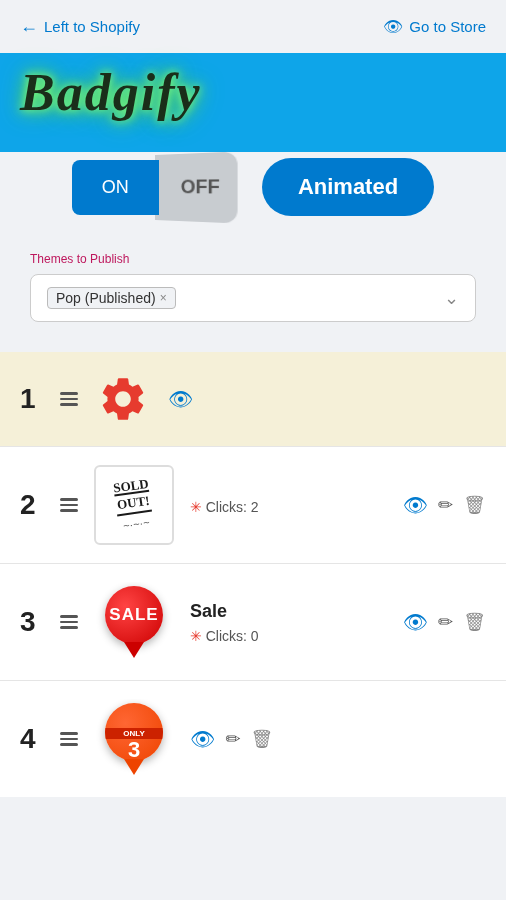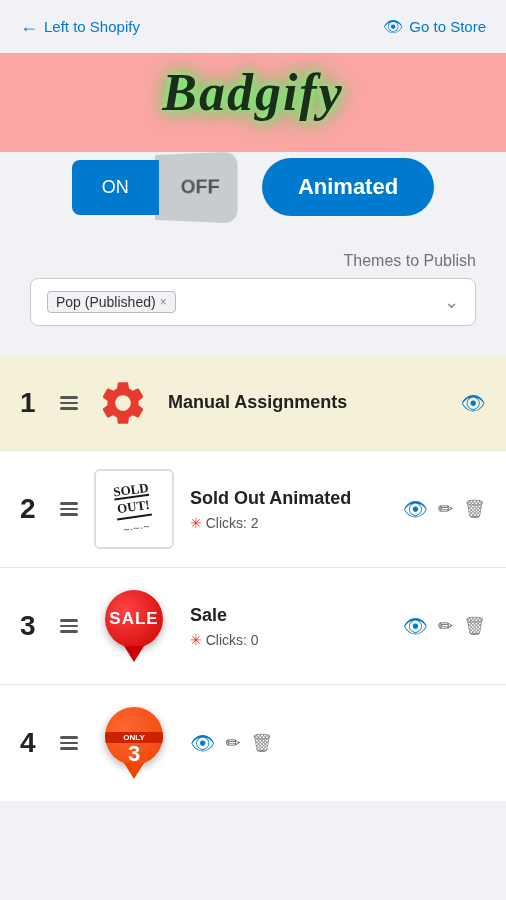--- a/index.html
+++ b/index.html
@@ -33,24 +33,23 @@
       color: #007ace;
     }
     .eye-icon {
       font-size: 16px;
       color: #007ace;
     }
 
     
     .logo-area {
       display: flex;
-      justify-content: center;
       align-items: center;
       padding: 10px 20px 30px;
-      background: #fca5a5;
+      background: #0ea5e9;
     }
     .logo-text {
       font-size: 52px;
       font-weight: 900;
       font-family: Georgia, serif;
       color: #1a2e1a;
       text-shadow:
         0 0 8px #80ff80,
         0 0 16px #60dd60,
         0 0 24px #40cc40;
@@ -120,23 +119,23 @@
       cursor: pointer;
       white-space: nowrap;
     }
 
     
     .themes-area {
       padding: 0 30px 30px;
       background: #f0f2f5;
     }
     .themes-label {
-      text-align: right;
-      font-size: 16px;
-      color: #737373;
+      text-align: left;
+      font-size: 12px;
+      color: #be185d;
       margin-bottom: 8px;
     }
     .themes-select {
       width: 100%;
       border: 1.5px solid #ccc;
       border-radius: 8px;
       padding: 12px 16px;
       display: flex;
       align-items: flex-start;
       justify-content: space-between;
@@ -446,44 +445,40 @@
     <div class="drag-handle">
       <span></span>
       <span></span>
       <span></span>
     </div>
     <div class="gear-icon-wrap">
       <svg class="gear-svg" viewBox="0 0 24 24" fill="#e63b2e">
         <path d="M19.14,12.94c0.04-0.3,0.06-0.61,0.06-0.94c0-0.32-0.02-0.64-0.07-0.94l2.03-1.58c0.18-0.14,0.23-0.41,0.12-0.61 l-1.92-3.32c-0.12-0.22-0.37-0.29-0.59-0.22l-2.39,0.96c-0.5-0.38-1.03-0.7-1.62-0.94L14.4,2.81c-0.04-0.24-0.24-0.41-0.48-0.41 h-3.84c-0.24,0-0.43,0.17-0.47,0.41L9.25,5.35C8.66,5.59,8.12,5.92,7.63,6.29L5.24,5.33c-0.22-0.08-0.47,0-0.59,0.22L2.74,8.87 C2.62,9.08,2.66,9.34,2.86,9.48l2.03,1.58C4.84,11.36,4.8,11.69,4.8,12s0.02,0.64,0.07,0.94l-2.03,1.58 c-0.18,0.14-0.23,0.41-0.12,0.61l1.92,3.32c0.12,0.22,0.37,0.29,0.59,0.22l2.39-0.96c0.5,0.38,1.03,0.7,1.62,0.94l0.36,2.54 c0.05,0.24,0.24,0.41,0.48,0.41h3.84c0.24,0,0.44-0.17,0.47-0.41l0.36-2.54c0.59-0.24,1.13-0.56,1.62-0.94l2.39,0.96 c0.22,0.08,0.47,0,0.59-0.22l1.92-3.32c0.12-0.22,0.07-0.47-0.12-0.61L19.14,12.94z M12,15.6c-1.98,0-3.6-1.62-3.6-3.6 s1.62-3.6,3.6-3.6s3.6,1.62,3.6,3.6S13.98,15.6,12,15.6z"></path>
       </svg>
     </div>
-    <div class="badge-info">
-      <div class="badge-name">Manual Assignments</div>
-    </div>
     <div class="row-actions">
       <span class="action-eye">👁</span>
     </div>
   </div>
 
   <div class="badge-row">
     <span class="row-number">2</span>
     <div class="drag-handle">
       <span></span>
       <span></span>
       <span></span>
     </div>
     <div class="sold-out-badge badge-img">
       <div class="sold-out-inner">
         <span class="sold-text">SOLD</span>
         <span class="out-text">OUT!</span>
         <span class="exclaim-text">~·~·~</span>
       </div>
     </div>
     <div class="badge-info">
-      <div class="badge-name">Sold Out Animated</div>
       <div class="badge-clicks">
         <span class="clicks-star">✳</span>
         <span>Clicks: 2</span>
       </div>
     </div>
     <div class="row-actions">
       <span class="action-eye">👁</span>
       <span class="action-edit">✏</span>
       <span class="action-delete">🗑</span>
     </div>

